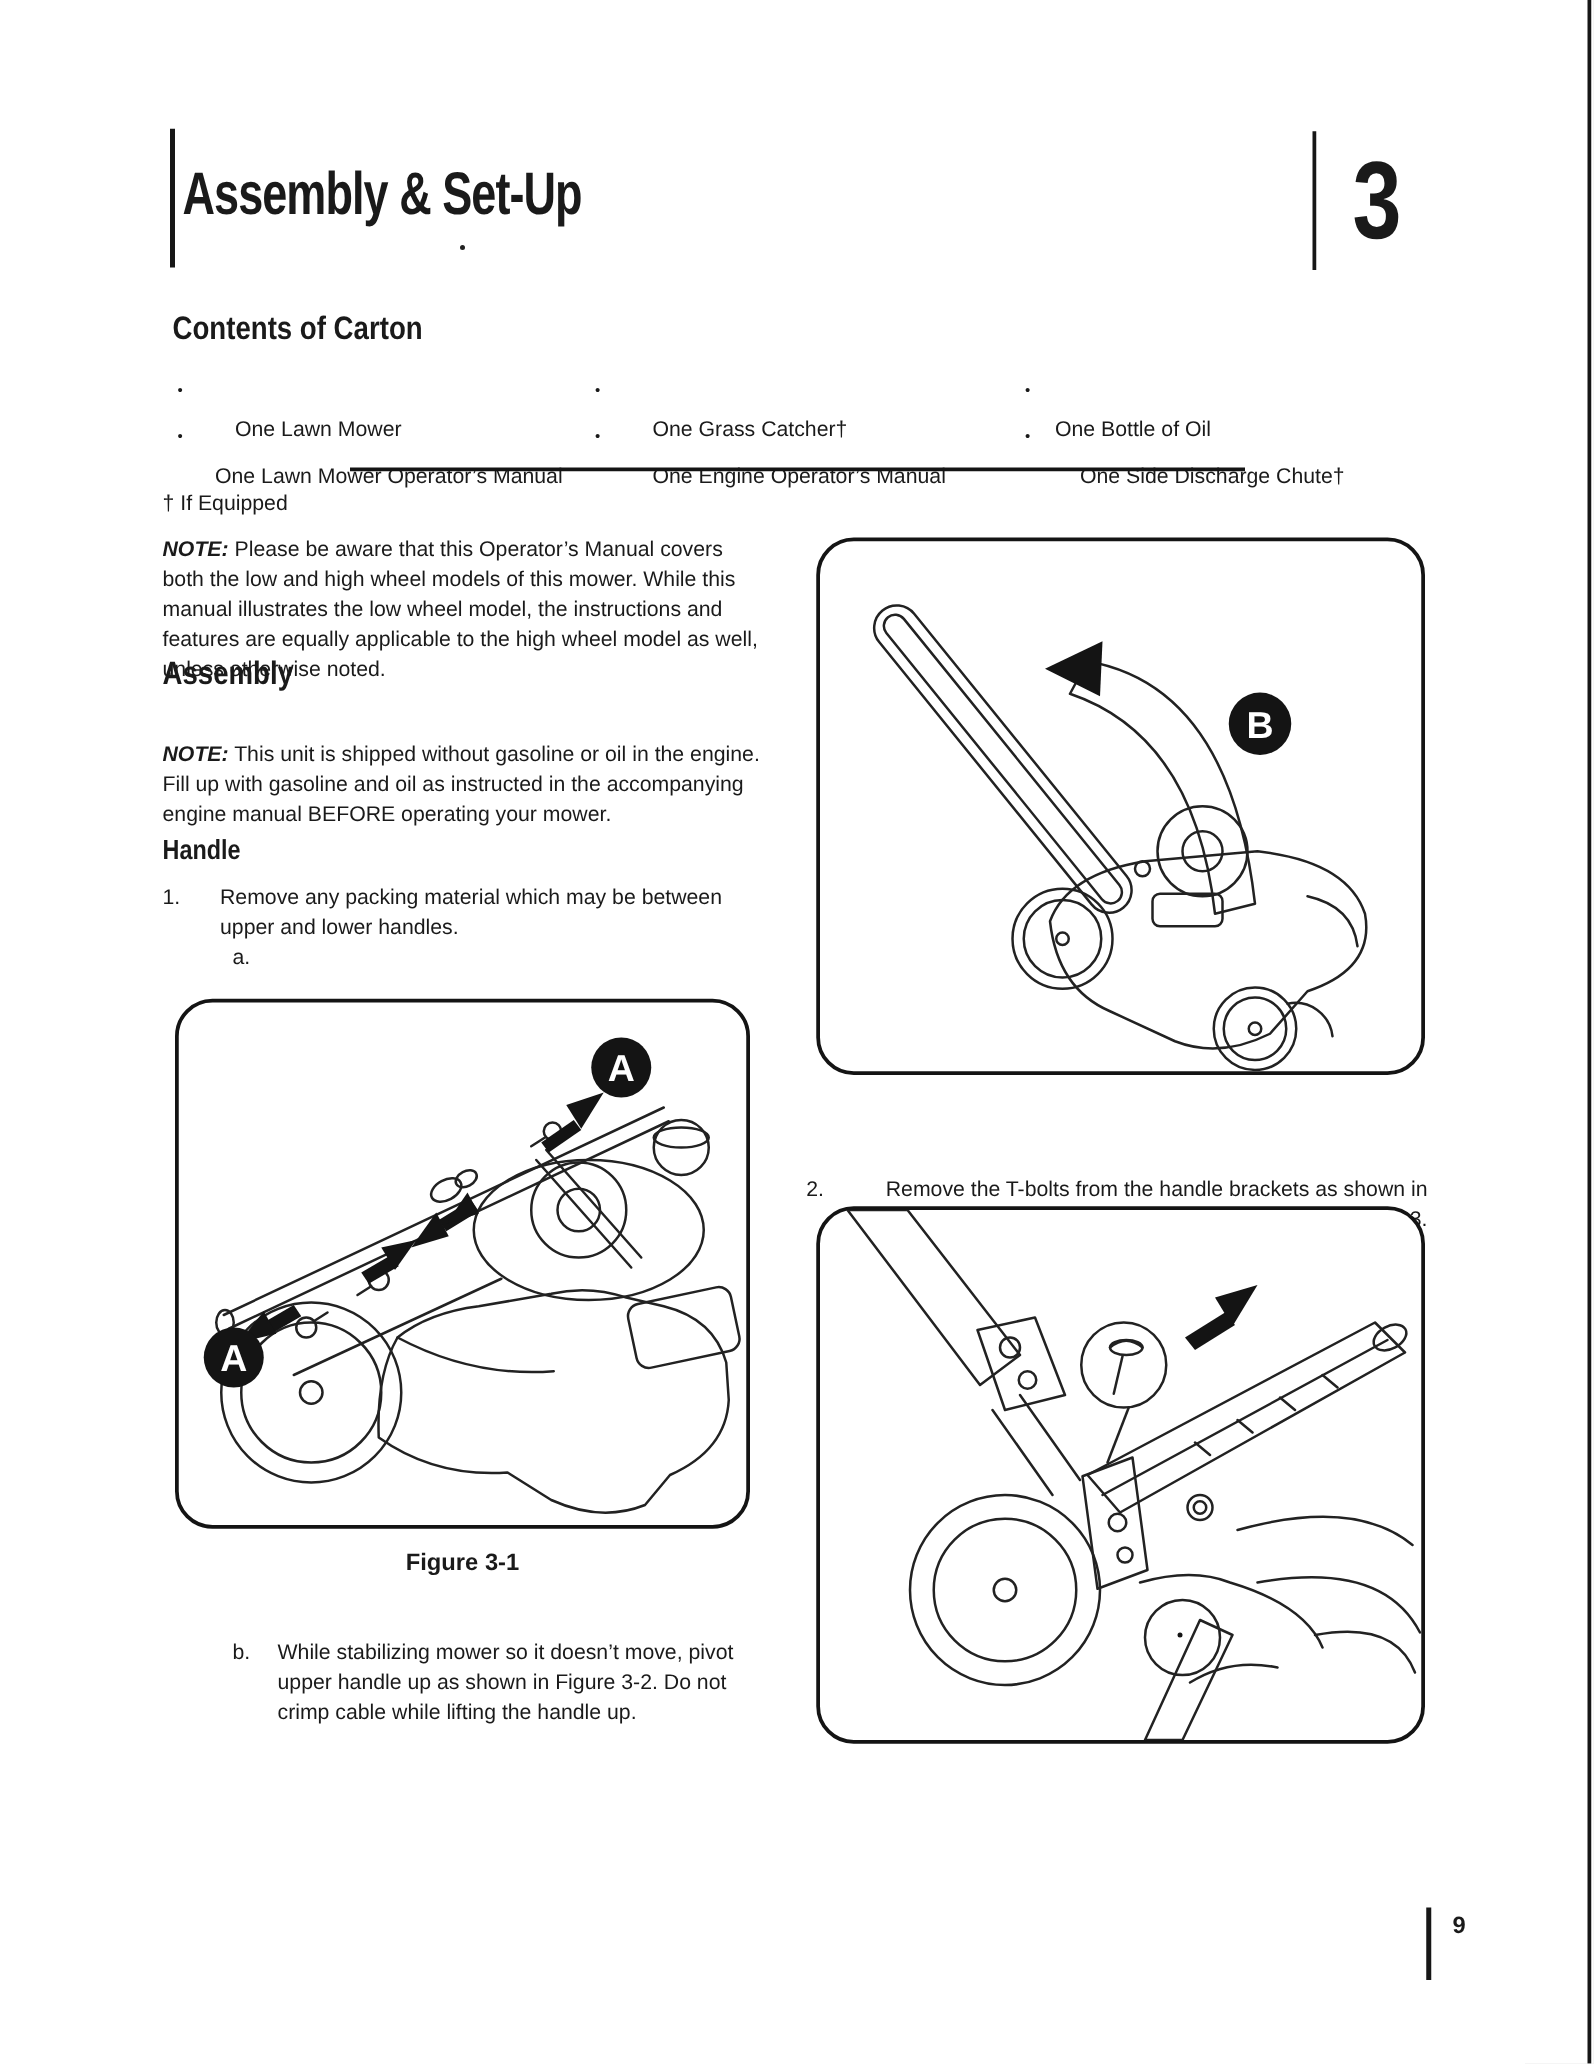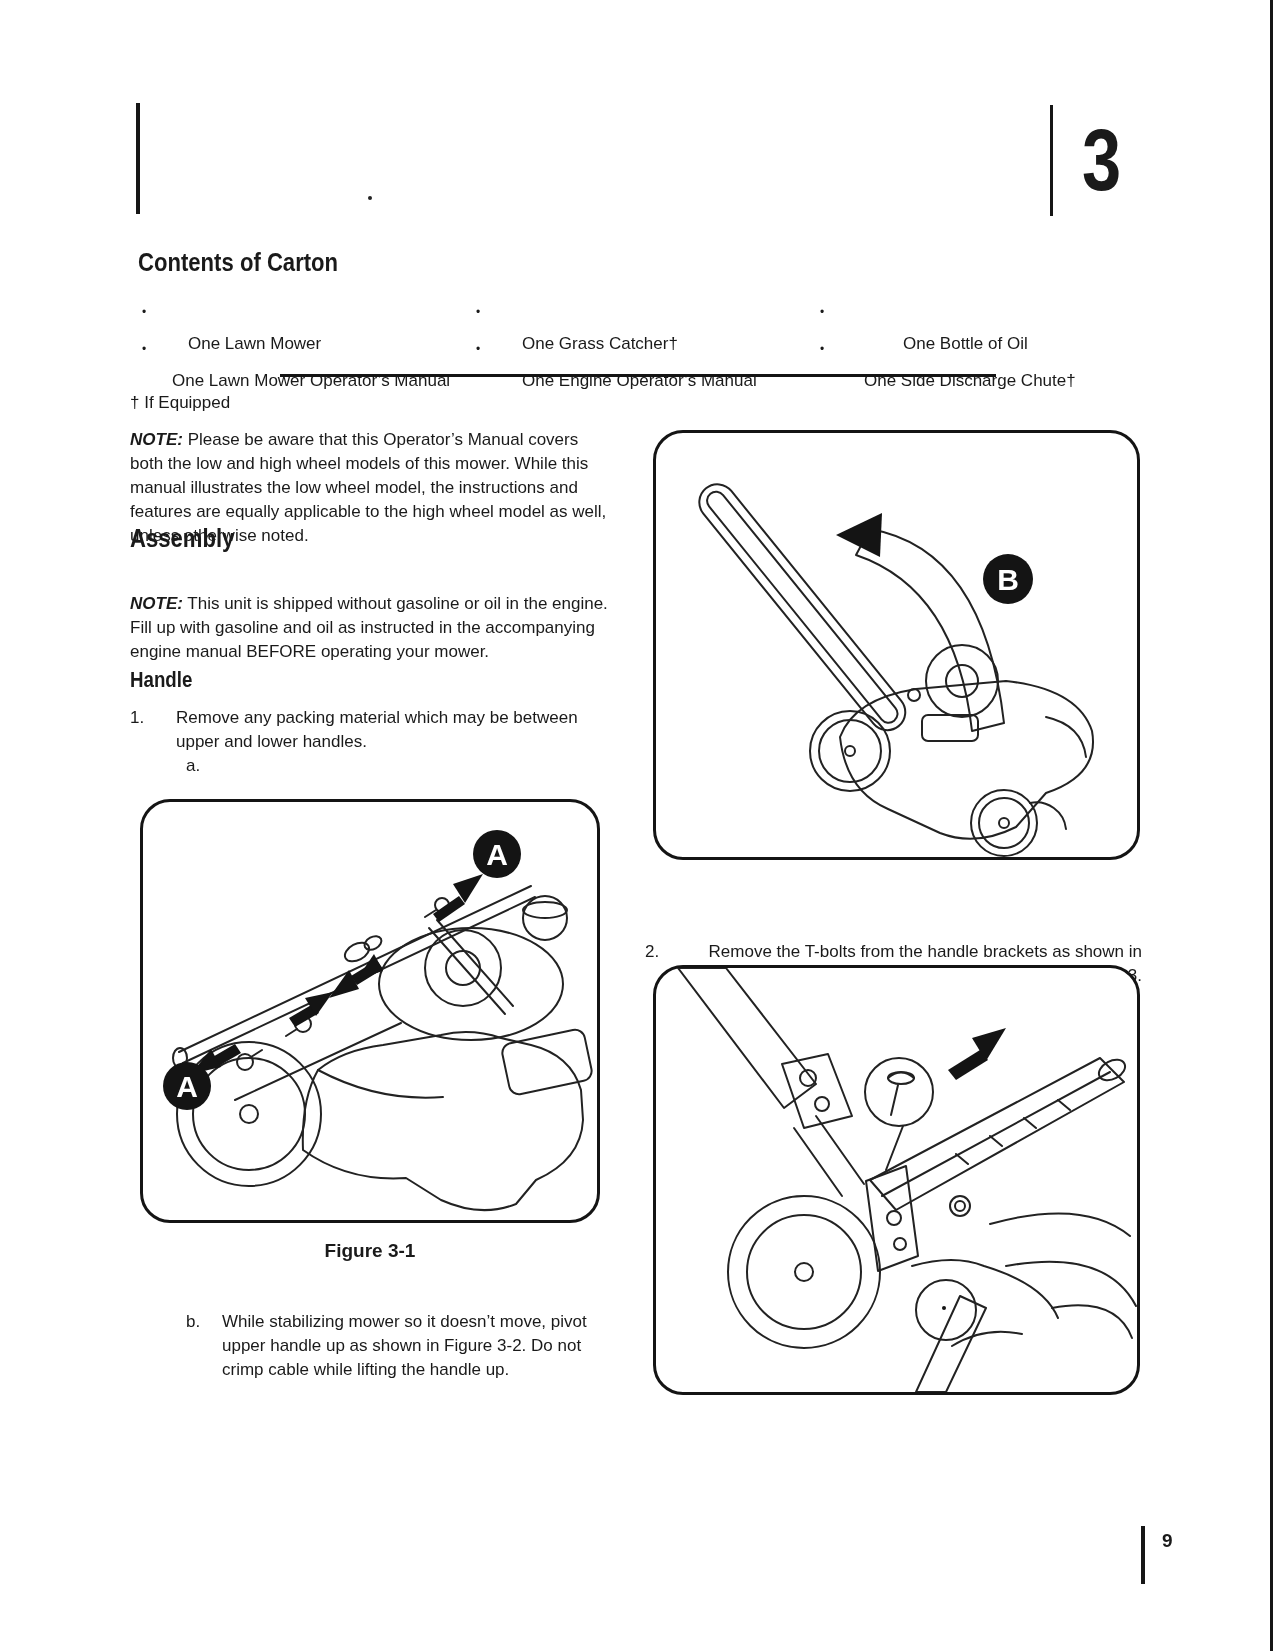--- a/index.html
+++ b/index.html
@@ -28,37 +28,40 @@
   svg .badge-txt{font-family:"Liberation Sans",sans-serif; font-weight:bold; font-size:30px; fill:#ffffff; text-anchor:middle;}
 </style>
 </head>
 <body>
 
 <div class="page">
 
   <div class="abs bar" style="left:1270px;top:0;width:3px;height:1651px;"></div>
 
   <div class="abs bar" style="left:136px;top:103px;width:4px;height:111px;"></div>
+  <div class="abs" style="left:146px;top:132px;">
+    <span class="cond title">Assembly &amp; Set-Up</span>
+  </div>
   <div class="abs" style="left:368px;top:196px;width:4px;height:4px;border-radius:50%;background:#222;"></div>
 
   <div class="abs bar" style="left:1050px;top:105px;width:3px;height:111px;"></div>
   <div class="abs" style="left:1082px;top:116px;">
     <span class="cond chapnum">3</span>
   </div>
 
   <div class="abs" style="left:138px;top:248px;">
     <span class="cond h2">Contents of Carton</span>
   </div>
 
   <div class="abs bullet" style="left:142px;top:300px;">•</div>
   <div class="abs body-text" style="left:188px;top:300px;">One Lawn Mower</div>
   <div class="abs bullet" style="left:476px;top:300px;">•</div>
   <div class="abs body-text" style="left:522px;top:300px;">One Grass Catcher†</div>
   <div class="abs bullet" style="left:820px;top:300px;">•</div>
-  <div class="abs body-text" style="left:903px;top:300px;">One Bottle of Oil</div>
+  <div class="abs body-text" style="left:844px;top:300px;">One Bottle of Oil</div>
 
   <div class="abs bullet" style="left:142px;top:337px;">•</div>
   <div class="abs body-text" style="left:172px;top:337px;">One Lawn Mower Operator’s Manual</div>
   <div class="abs bullet" style="left:476px;top:337px;">•</div>
   <div class="abs body-text" style="left:522px;top:337px;">One Engine Operator’s Manual</div>
   <div class="abs bullet" style="left:820px;top:337px;">•</div>
   <div class="abs body-text" style="left:864px;top:337px;">One Side Discharge Chute†</div>
 
   <div class="abs body-text" style="left:130px;top:359px;">† If Equipped</div>
   <div class="abs rule" style="left:280px;top:374px;width:716px;height:3px;"></div>

